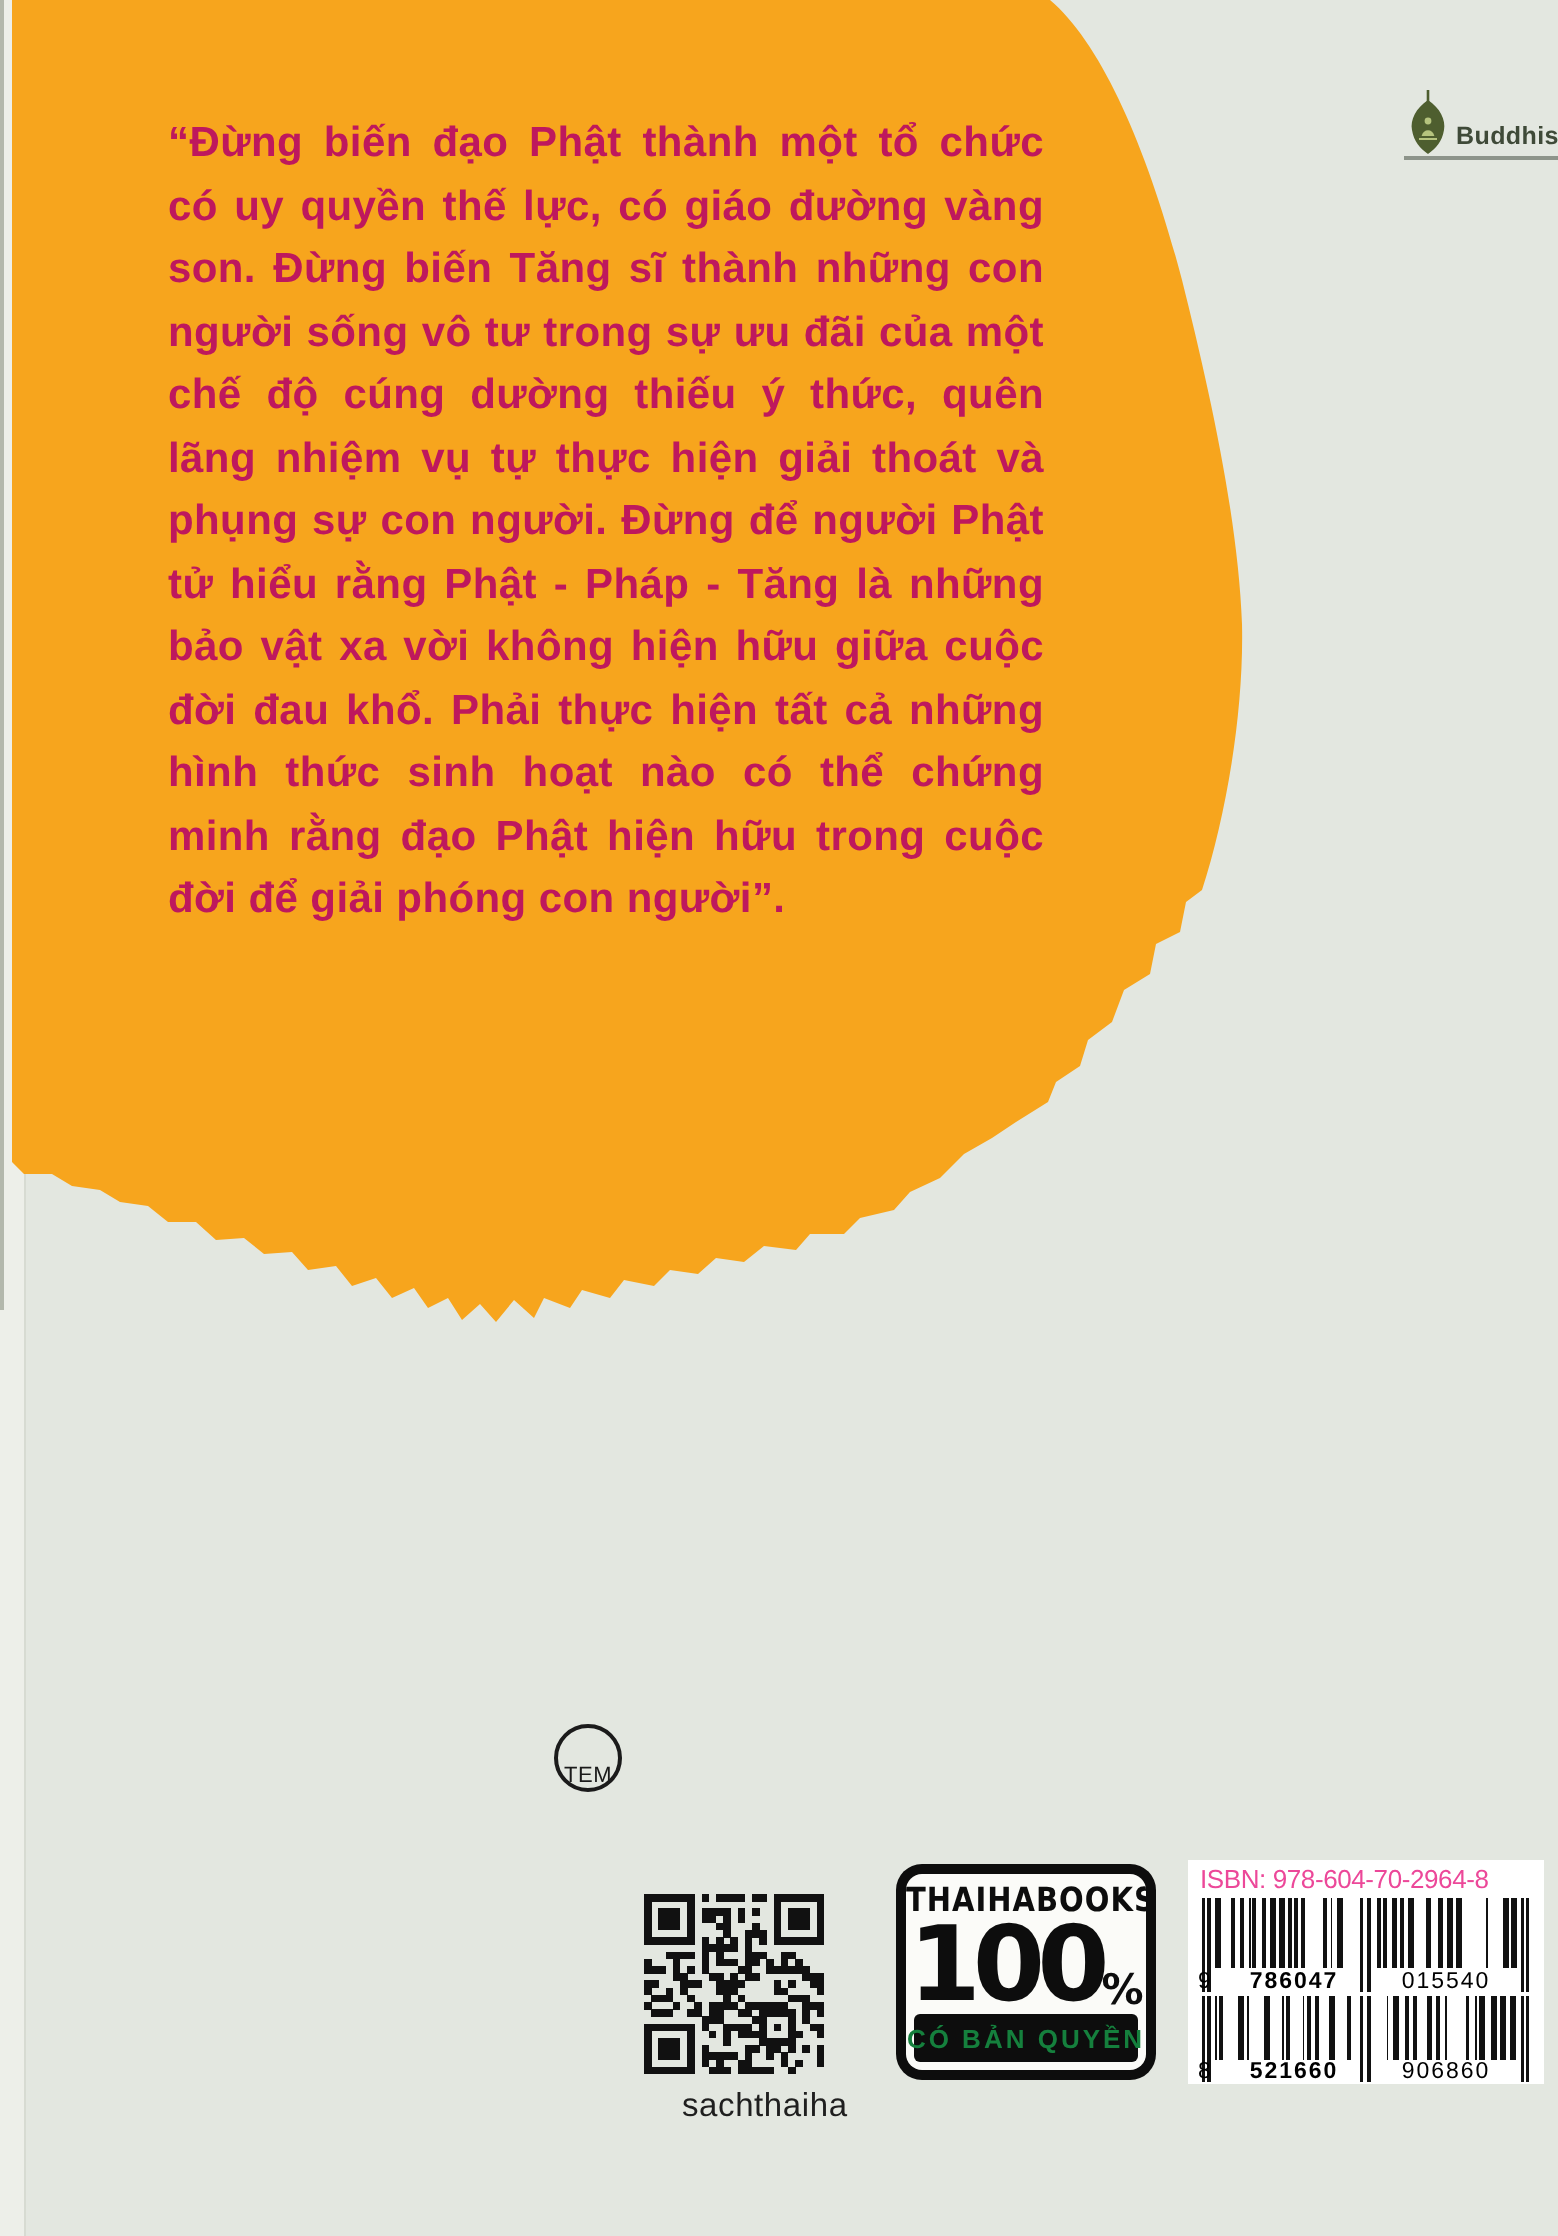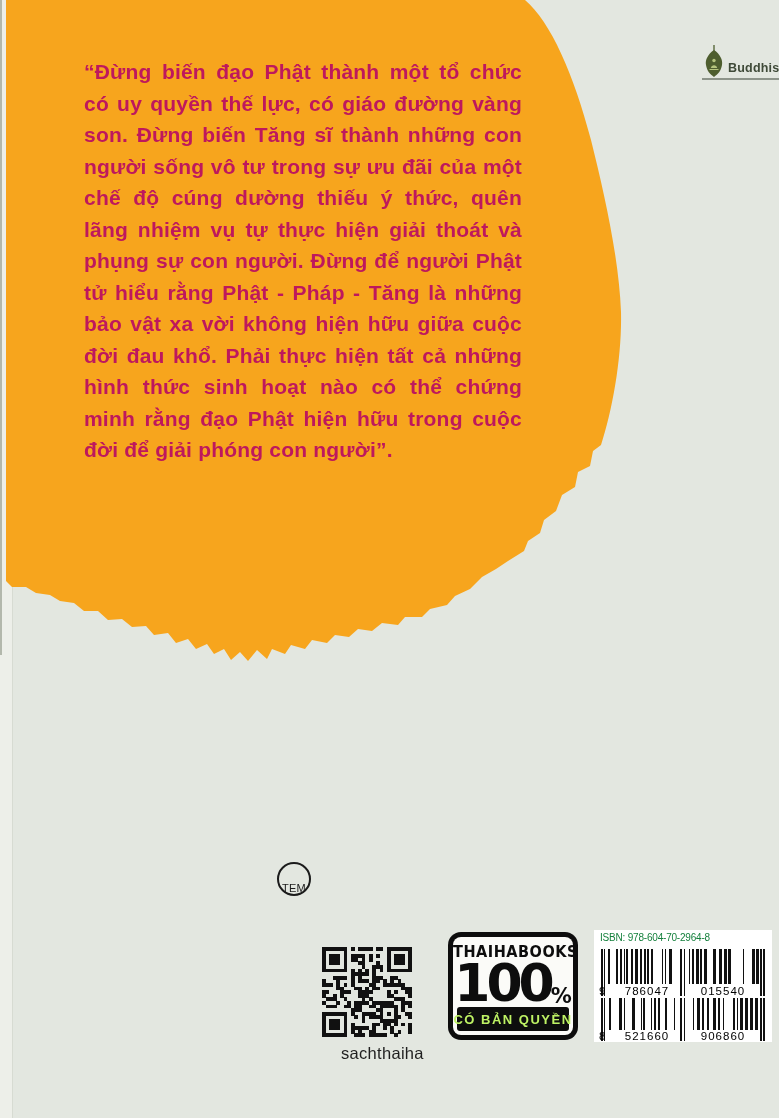--- a/index.html
+++ b/index.html
@@ -57,33 +57,33 @@
   }
   .badge .pct{
     position:absolute;left:0;right:0;top:20px;text-align:center;color:#0d0d0d;
     font-family:"DejaVu Sans",sans-serif;line-height:1;white-space:nowrap;
   }
   .badge .pct .num{font-size:52px;font-weight:900;letter-spacing:-4px;}
   .badge .pct .sign{font-size:21px;font-weight:900;letter-spacing:0;vertical-align:-2px;}
   .badge .band{
     position:absolute;left:4px;right:4px;bottom:4px;height:24px;background:#0d0d0d;border-radius:3px;
     display:flex;align-items:center;justify-content:center;
-    color:#bef264;font-size:13px;font-weight:700;letter-spacing:1.5px;white-space:nowrap;
+    color:#15803d;font-size:13px;font-weight:700;letter-spacing:1.5px;white-space:nowrap;
   }
 
   
   .isbn{position:absolute;left:594px;top:930px;width:178px;height:112px;background:#ffffff;}
-  .isbn .lbl{position:absolute;left:6px;top:2px;font-size:10px;color:#15803d;white-space:nowrap;letter-spacing:-0.2px;}
+  .isbn .lbl{position:absolute;left:6px;top:2px;font-size:13px;color:#ec4899;white-space:nowrap;letter-spacing:-0.2px;}
   .bc{position:absolute;left:7px;width:164px;}
   .bc.one{top:19px;height:47px;}
   .bc.two{top:68px;height:43px;}
   .bc svg{position:absolute;left:0;top:0;shape-rendering:crispEdges;}
   .bc .digits{position:absolute;left:0;right:0;bottom:-1px;height:12px;font-size:11.5px;color:#000;}
   .bc .d-lead{position:absolute;left:-2px;bottom:0;}
-  .bc .d-g1{position:absolute;left:12px;width:68px;text-align:center;bottom:0;letter-spacing:1px;}
+  .bc .d-g1{position:absolute;left:12px;width:68px;text-align:center;bottom:0;letter-spacing:1px;font-weight:bold;}
   .bc .d-g2{position:absolute;left:88px;width:68px;text-align:center;bottom:0;letter-spacing:1px;}
 
   
   .price{position:absolute;left:600px;top:1048px;font-size:25px;color:#121212;letter-spacing:0.2px;}
 </style>
 </head>
 <body>
 
 <div id="cover">
 

